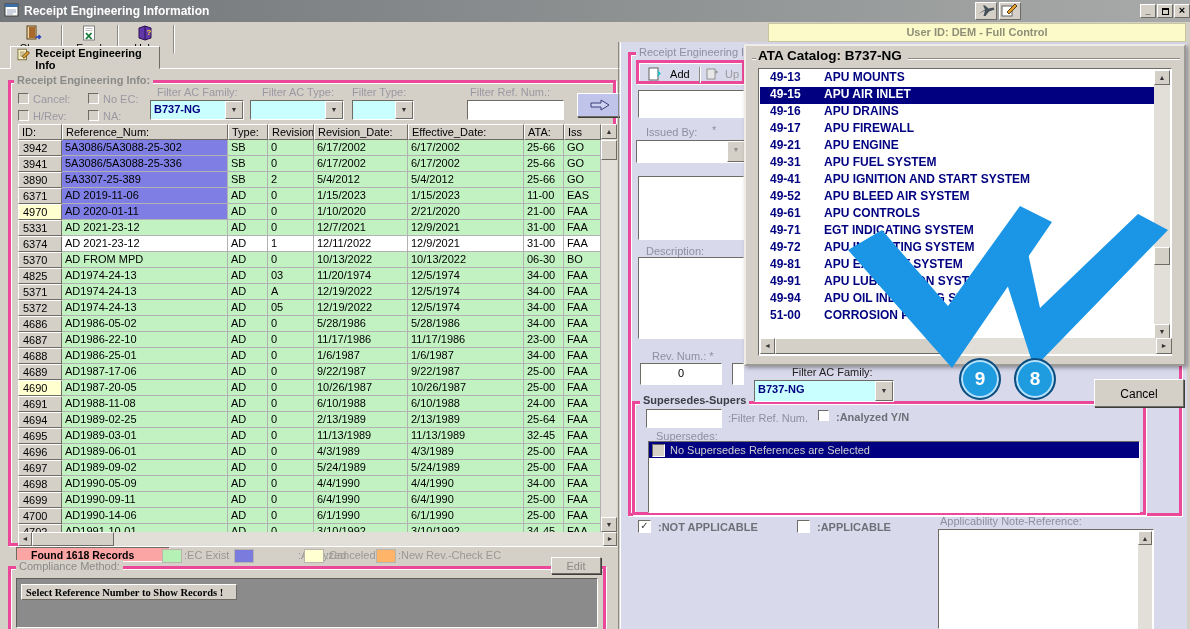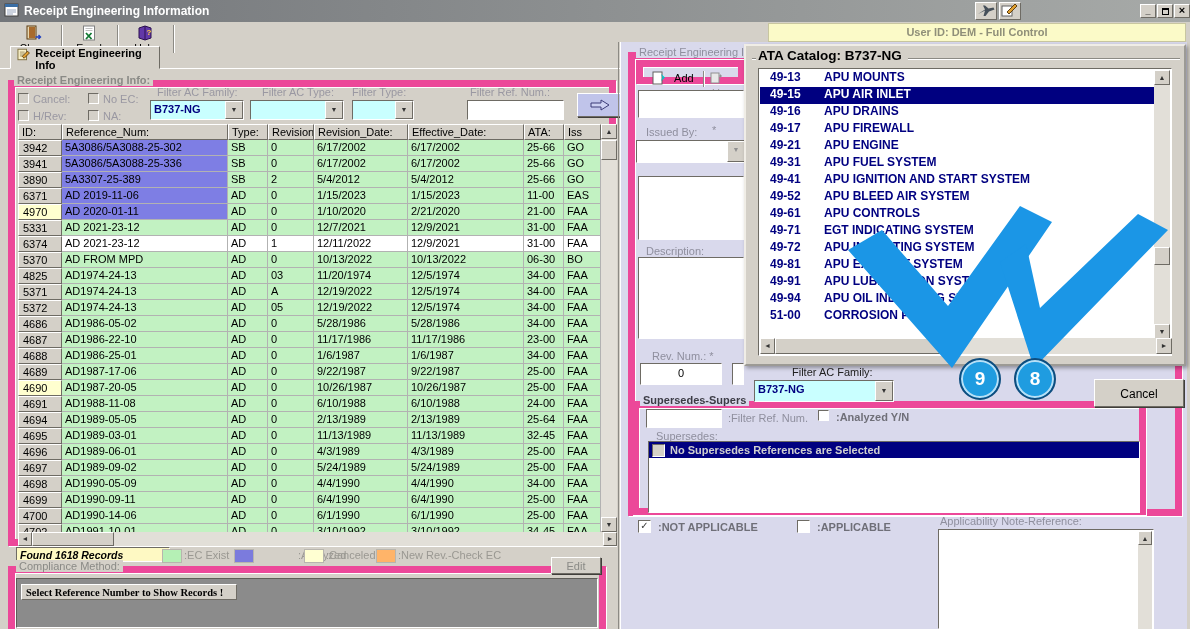--- a/index.html
+++ b/index.html
@@ -2,21 +2,21 @@
 <html><head>
 <meta charset="utf-8">
 <style>
   html,body{margin:0;padding:0;background:#555;}
   #app{position:relative;width:1190px;height:629px;background:#d4d0c8;overflow:hidden;
        font-family:"Liberation Sans",sans-serif;font-size:11px;color:#000;}
   .abs{position:absolute;box-sizing:border-box;}
   .raised{background:#d4d0c8;border:1px solid;border-color:#ffffff #6e6b64 #6e6b64 #ffffff;}
   .raised.hard{box-shadow:1px 1px 0 #403e3a;}
   .sunken{background:#fff;border:1px solid;border-color:#6e6b64 #ffffff #ffffff #6e6b64;}
-  .etched{border:7px solid #ec4899;box-shadow:inset 1px 1px 0 #ffffff,1px 1px 0 #ffffff;}
+  .etched{border:3px solid #ec4899;box-shadow:inset 1px 1px 0 #ffffff,1px 1px 0 #ffffff;}
   .glabel{position:absolute;background:#d4d0c8;padding:0 3px;color:#8a8a86;}
   .titlebar{left:0;top:0;width:1190px;height:22px;background:linear-gradient(to right,#73767a,#a7aaa8);
             color:#fff;font-weight:bold;font-size:12px;display:flex;align-items:center;}
   .winbtn{width:16px;height:14px;font-size:9px;line-height:12px;text-align:center;color:#000;}
   .tbbtn{top:24px;height:30px;width:46px;text-align:center;cursor:default;}
   .tbbtn .lab{font-size:10.5px;display:block;margin-top:1px;}
   .tbdiv{top:25px;width:2px;height:28px;border-left:1px solid #8c8a84;border-right:1px solid #fff;}
   .userbar{left:768px;top:23px;width:418px;height:19px;background:#fbfac8;border:1px solid #c8c6a0;
            color:#8f8f79;font-weight:bold;text-align:center;line-height:17px;}
   .tab{left:10px;top:46px;width:150px;height:23px;background:#d4d0c8;border:1px solid;
@@ -350,21 +350,21 @@
         <span class="cell c-ref">AD1988-11-08</span>
         <span class="cell c-type">AD</span>
         <span class="cell c-rev">0</span>
         <span class="cell c-rdate">6/10/1988</span>
         <span class="cell c-edate">6/10/1988</span>
         <span class="cell c-ata">24-00</span>
         <span class="cell c-iss">FAA</span>
       </div>
       <div class="trow">
         <span class="cell c-id idcell">4694</span>
-        <span class="cell c-ref">AD1989-05-05</span>
+        <span class="cell c-ref">AD1989-02-25</span>
         <span class="cell c-type">AD</span>
         <span class="cell c-rev">0</span>
         <span class="cell c-rdate">2/13/1989</span>
         <span class="cell c-edate">2/13/1989</span>
         <span class="cell c-ata">25-64</span>
         <span class="cell c-iss">FAA</span>
       </div>
       <div class="trow">
         <span class="cell c-id idcell">4695</span>
         <span class="cell c-ref">AD1989-03-01</span>
@@ -442,21 +442,21 @@
     <span class="abs raised" style="left:0;top:16px;width:16px;height:20px;"></span>
     <span class="abs sbtn" style="left:0;top:393px;width:16px;height:15px;">▼</span>
   </div>
 
   <div class="abs scroll" style="left:18px;top:532px;width:599px;height:14px;">
     <span class="abs sbtn" style="left:0;top:0;width:14px;height:14px;line-height:12px;">◄</span>
     <span class="abs raised" style="left:14px;top:0;width:82px;height:14px;"></span>
     <span class="abs sbtn" style="left:585px;top:0;width:14px;height:14px;line-height:12px;">►</span>
   </div>
 
-  <div class="abs sunken" style="left:16px;top:547px;width:154px;height:15px;background:#fef9c3;font-weight:bold;font-size:10.5px;padding:1px 3px;font-style:italic;">
+  <div class="abs sunken" style="left:16px;top:547px;width:154px;height:15px;background:#fca5a5;font-weight:bold;font-size:10.5px;padding:1px 14px;">
     <span>Found 1618 Records</span>
   </div>
   <div id="legend">
       <span class="legend-sw" style="left: 162px; background: rgb(181, 240, 181);"></span>
       <span class="legend-lb" style="left: 184px;">:EC Exist</span>
       <span class="legend-sw" style="left: 234px; background: rgb(123, 123, 221);"></span>
       <span class="legend-lb" style="left: 256px; margin-left: 42px;">:Analyzed</span>
       <span class="legend-sw" style="left: 304px; background: rgb(255, 255, 210);"></span>
       <span class="legend-lb" style="left: 326px;">:Canceled</span>
       <span class="legend-sw" style="left: 376px; background: rgb(255, 180, 105);"></span>
@@ -515,21 +515,21 @@
   <div class="abs sunken" style="left:732px;top:363px;width:12px;height:22px;z-index:1;"></div>
 
   <div class="abs etched" style="left:632px;top:401px;width:514px;height:114px;z-index:1;"></div>
   <span class="abs" style="left:640px;top:394px;background:#d9d9ec;padding:0 3px;font-weight:bold;color:#3c3c46;z-index:1;">Supersedes-Supers</span>
   <div class="abs sunken" style="left:646px;top:409px;width:76px;height:19px;z-index:1;"></div>
   <span class="abs rlabel" style="left:728px;top:412px;z-index:1;">:Filter Ref. Num.</span>
   <span class="abs cb white" style="left:818px;top:410px;z-index:1;"></span>
   <span class="abs" style="left:836px;top:411px;font-weight:bold;color:#6f6f78;z-index:1;">:Analyzed Y/N</span>
   <span class="abs rlabel" style="left:656px;top:430px;z-index:1;">Supersedes:</span>
   <div class="abs sunken" style="left:648px;top:441px;width:492px;height:72px;z-index:1;">
-    <div class="navybar" style="height:16px;font-size:11px;font-weight:bold;">
+    <div class="navybar" style="height:16px;font-size:11px;">
       <span class="cb" style="display:inline-block;"></span>
       <span>No Supersedes References are Selected</span>
     </div>
   </div>
 
   <span class="abs cb white" style="left:638px;top:520px;width:13px;height:13px;z-index:1;"><span>✓</span></span>
   <span class="abs" style="left:658px;top:521px;font-weight:bold;color:#6f6f78;z-index:1;">:NOT APPLICABLE</span>
   <span class="abs cb white" style="left:797px;top:520px;width:13px;height:13px;z-index:1;"></span>
   <span class="abs" style="left:817px;top:521px;font-weight:bold;color:#6f6f78;z-index:1;">:APPLICABLE</span>
   <span class="abs rlabel" style="left:940px;top:515px;z-index:1;">Applicability Note-Reference:</span>

